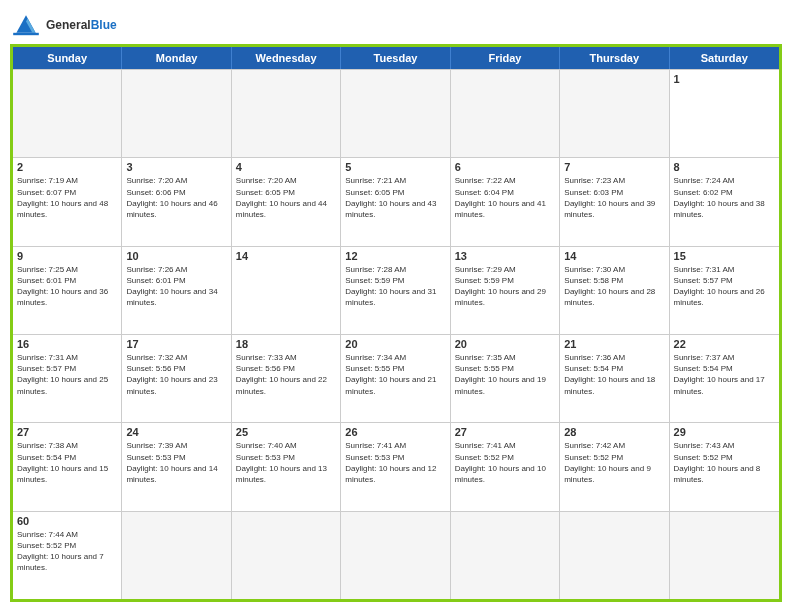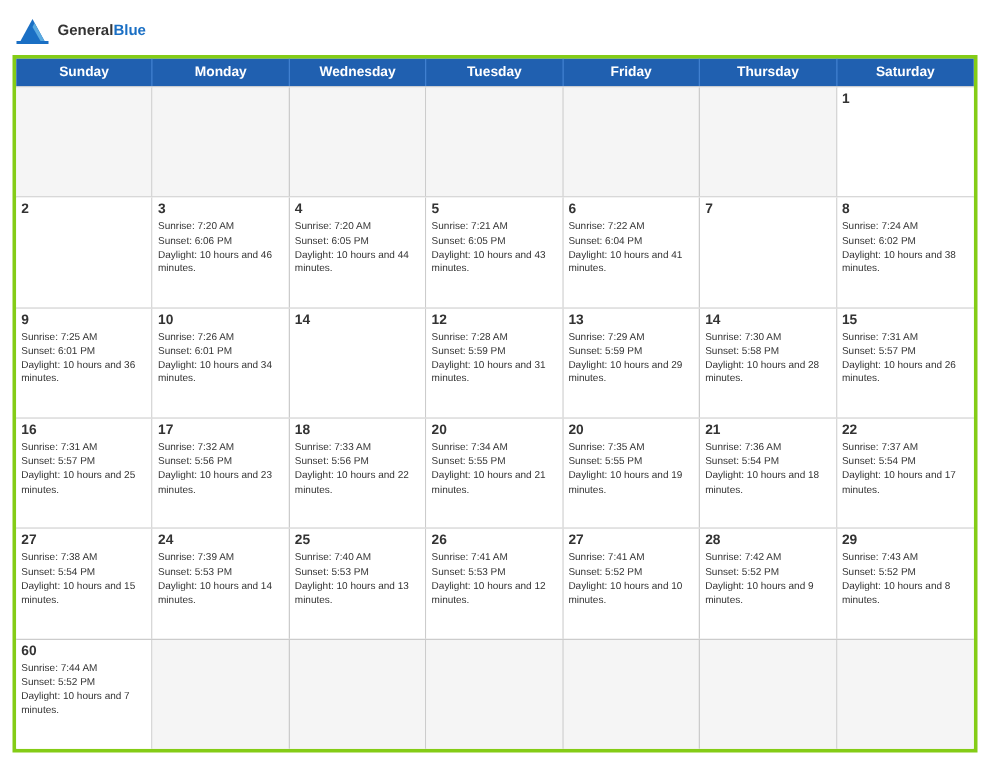--- a/index.html
+++ b/index.html
@@ -144,39 +144,41 @@
           <div class="cal-cell empty"></div>
           <div class="cal-cell empty"></div>
           <div class="cal-cell empty"></div>
           <div class="cal-cell">
             <div class="day-num">1</div>
           </div>
         </div>
         <div class="cal-row">
           <div class="cal-cell">
             <div class="day-num">2</div>
+            <div class="cell-info">Sunrise: 7:19 AM<br>Sunset: 6:07 PM<br>Daylight: 10 hours and 48 minutes.</div>
           </div>
           <div class="cal-cell">
             <div class="day-num">3</div>
             <div class="cell-info">Sunrise: 7:20 AM<br>Sunset: 6:06 PM<br>Daylight: 10 hours and 46 minutes.</div>
           </div>
           <div class="cal-cell">
             <div class="day-num">4</div>
             <div class="cell-info">Sunrise: 7:20 AM<br>Sunset: 6:05 PM<br>Daylight: 10 hours and 44 minutes.</div>
           </div>
           <div class="cal-cell">
             <div class="day-num">5</div>
             <div class="cell-info">Sunrise: 7:21 AM<br>Sunset: 6:05 PM<br>Daylight: 10 hours and 43 minutes.</div>
           </div>
           <div class="cal-cell">
             <div class="day-num">6</div>
             <div class="cell-info">Sunrise: 7:22 AM<br>Sunset: 6:04 PM<br>Daylight: 10 hours and 41 minutes.</div>
           </div>
           <div class="cal-cell">
             <div class="day-num">7</div>
+            <div class="cell-info">Sunrise: 7:23 AM<br>Sunset: 6:03 PM<br>Daylight: 10 hours and 39 minutes.</div>
           </div>
           <div class="cal-cell">
             <div class="day-num">8</div>
             <div class="cell-info">Sunrise: 7:24 AM<br>Sunset: 6:02 PM<br>Daylight: 10 hours and 38 minutes.</div>
           </div>
         </div>
         <div class="cal-row">
           <div class="cal-cell">
             <div class="day-num">9</div>
             <div class="cell-info">Sunrise: 7:25 AM<br>Sunset: 6:01 PM<br>Daylight: 10 hours and 36 minutes.</div>

